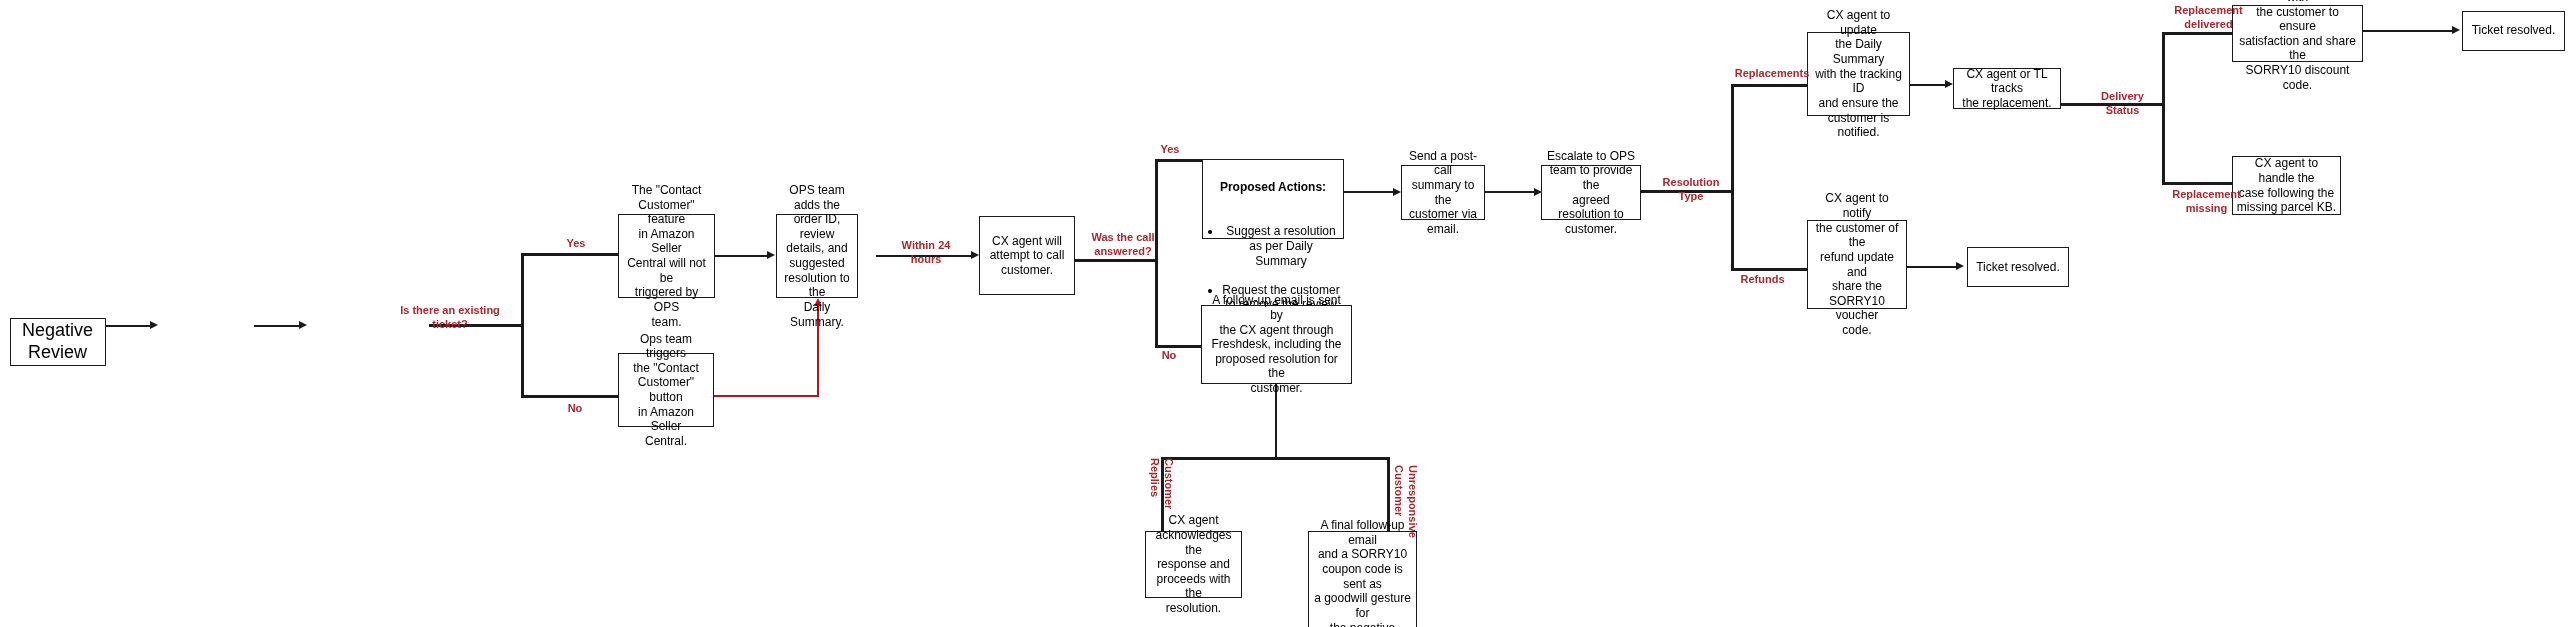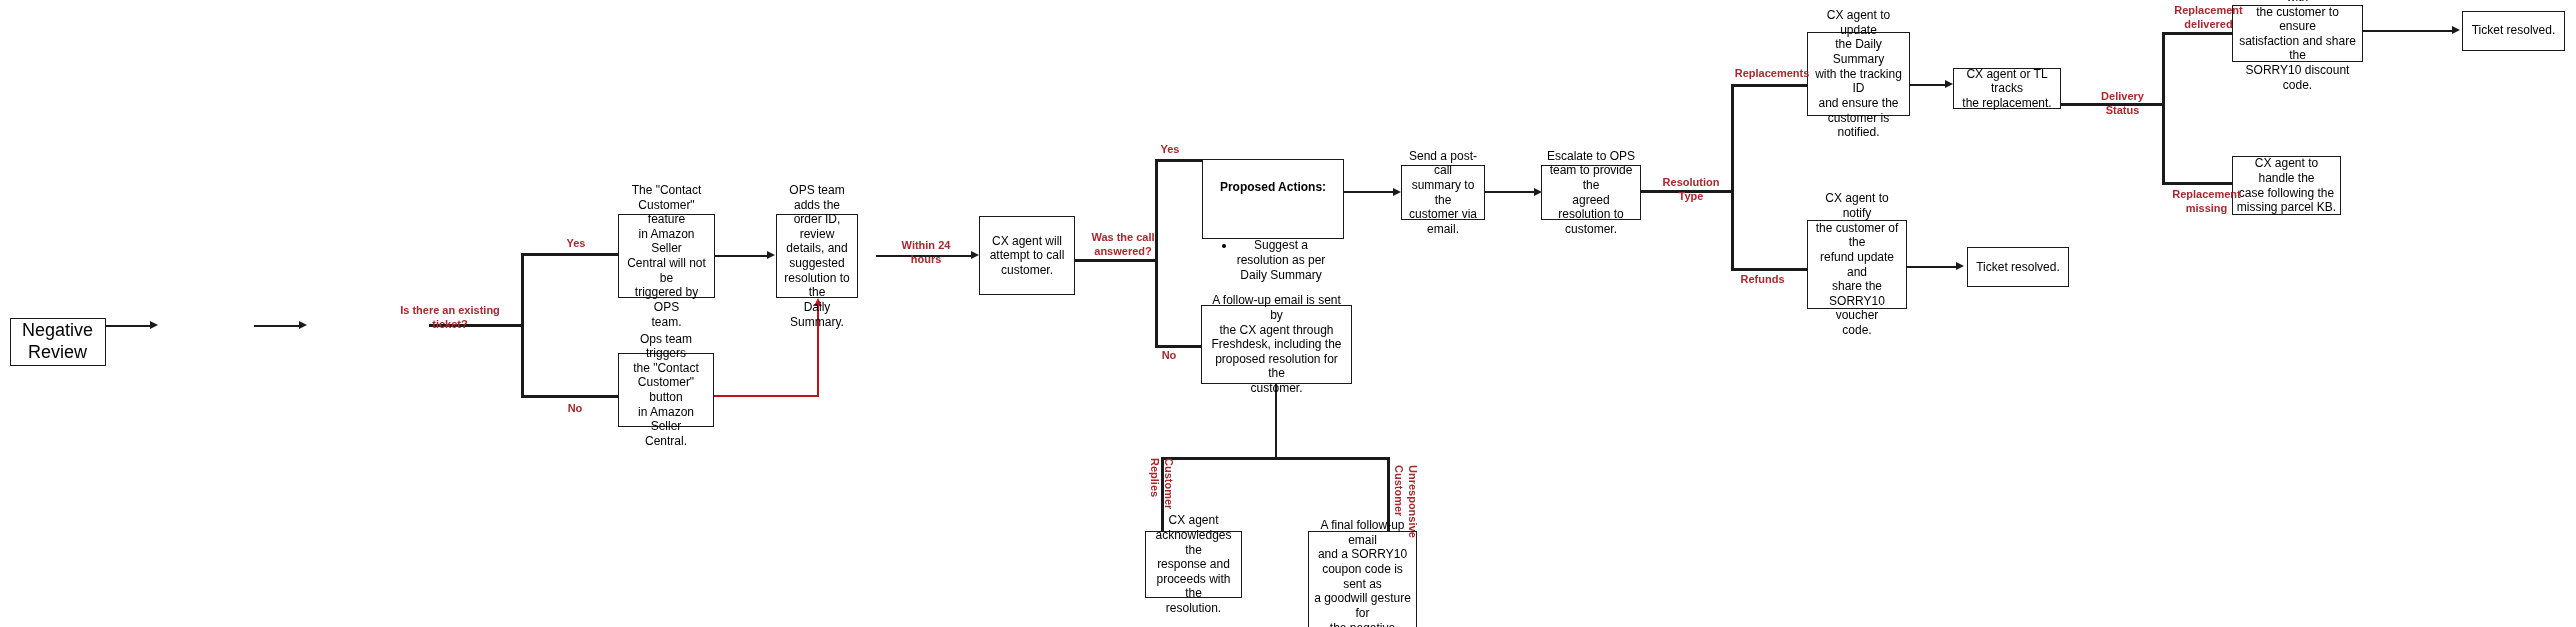--- a/index.html
+++ b/index.html
@@ -45,21 +45,21 @@
     margin-bottom: 0.5px;
   }
   .pa-list {
     margin: 0;
     padding-left: 16px;
     text-align: center;
     list-style-position: outside;
   }
   .pa-list li {
     text-align: center;
-    margin: 14px;
+    margin: 0;
   }
 
   
   .ln {
     position: absolute;
     background: #1a1a1a;
     z-index: 2;
   }
   .ln.red  { background: #c0111b; }
 

